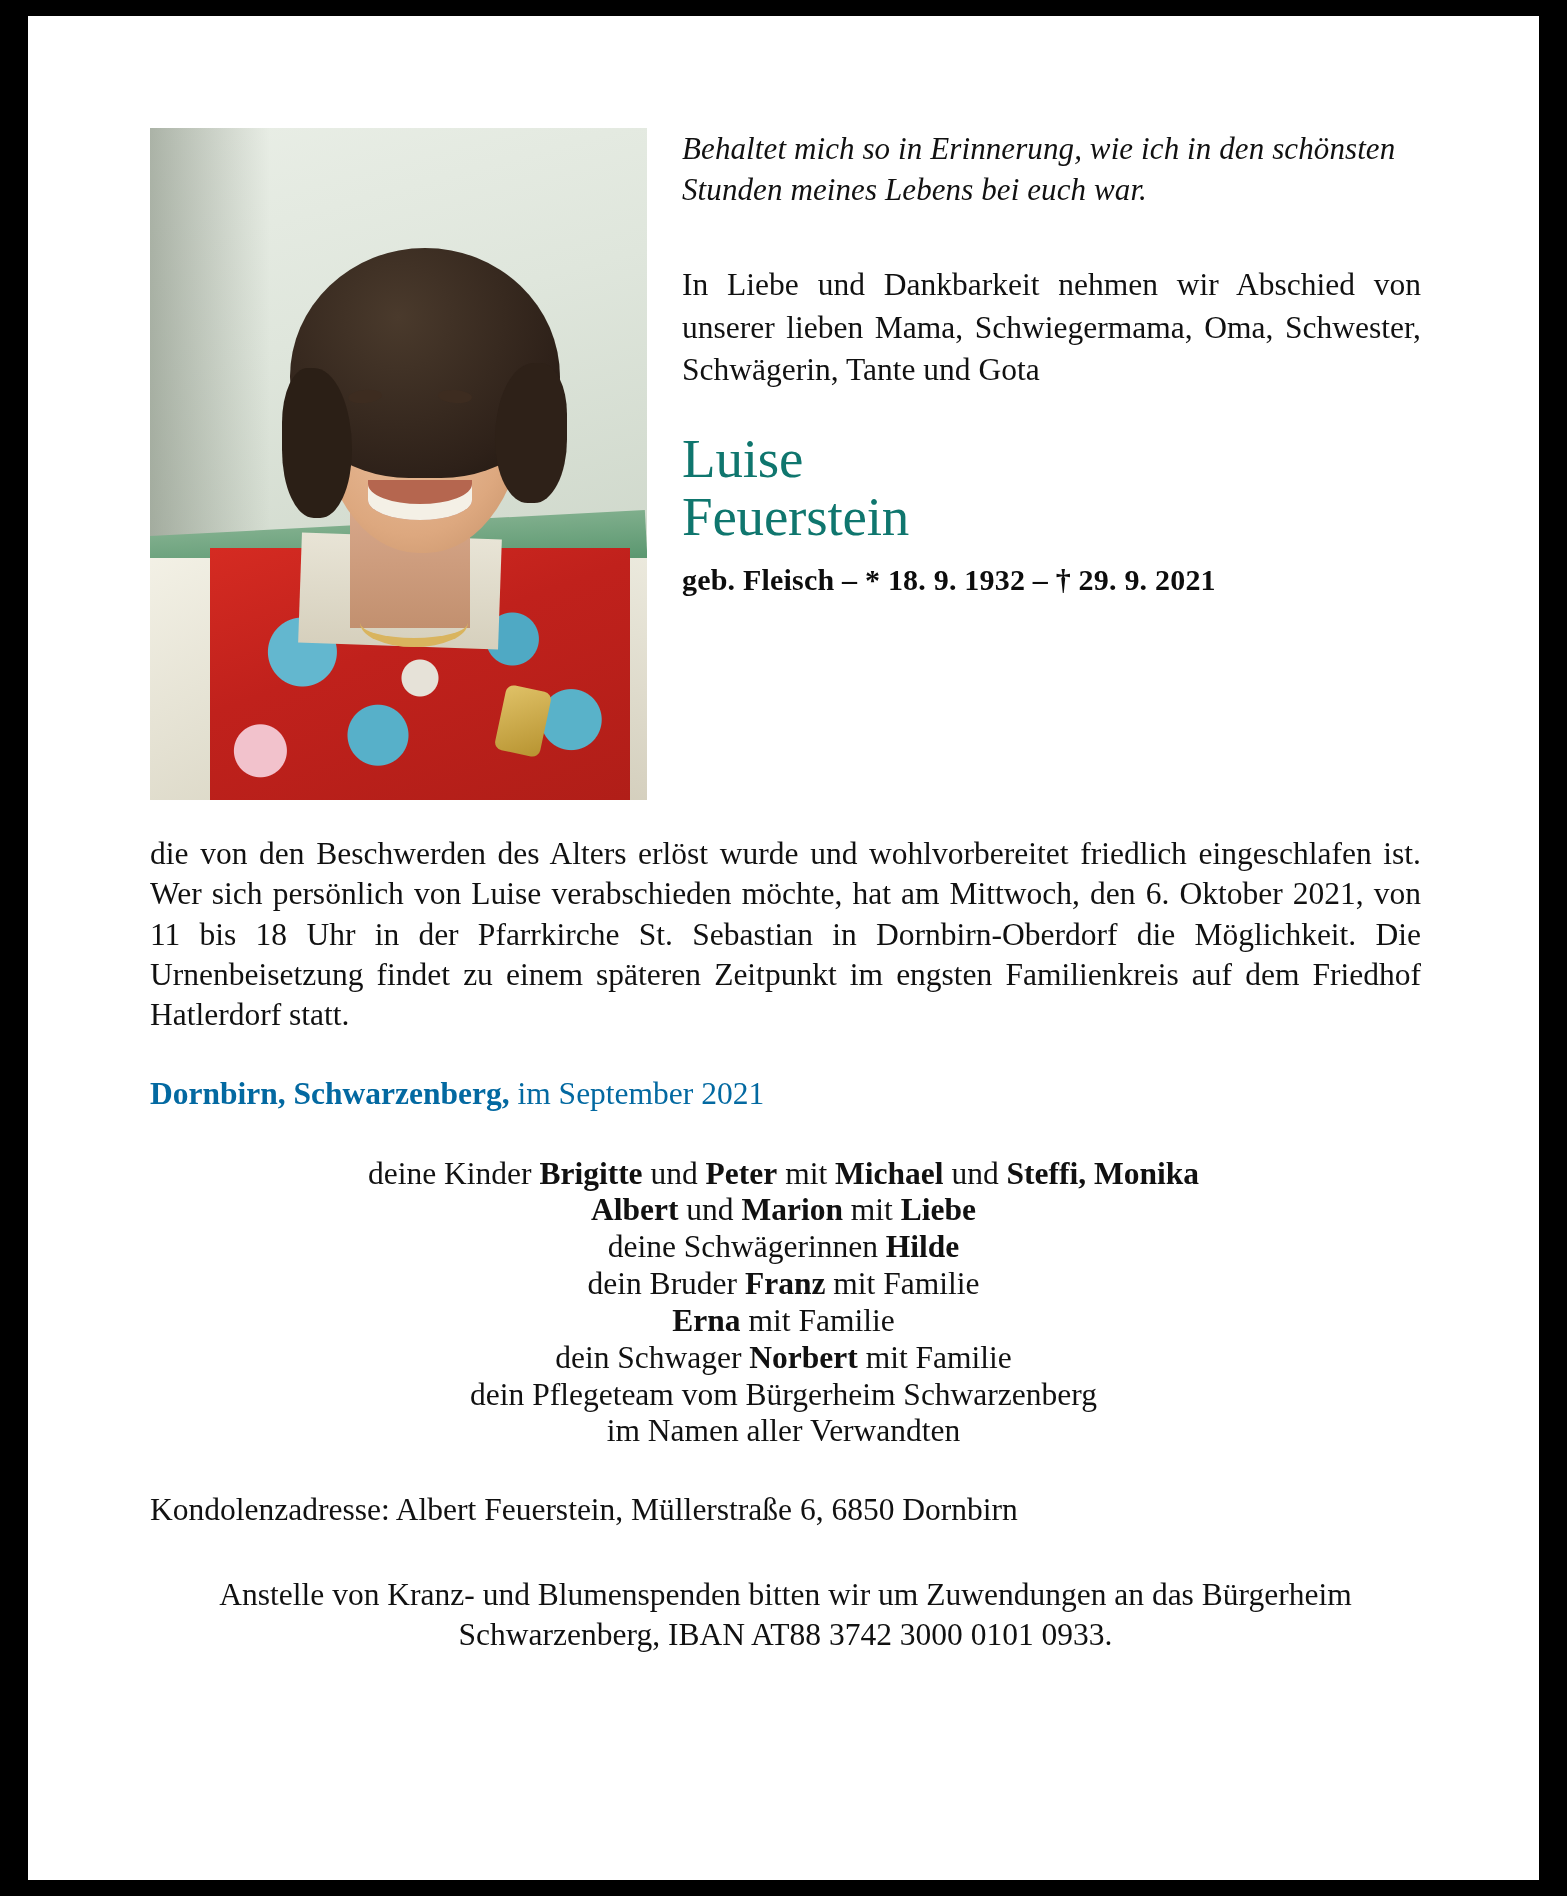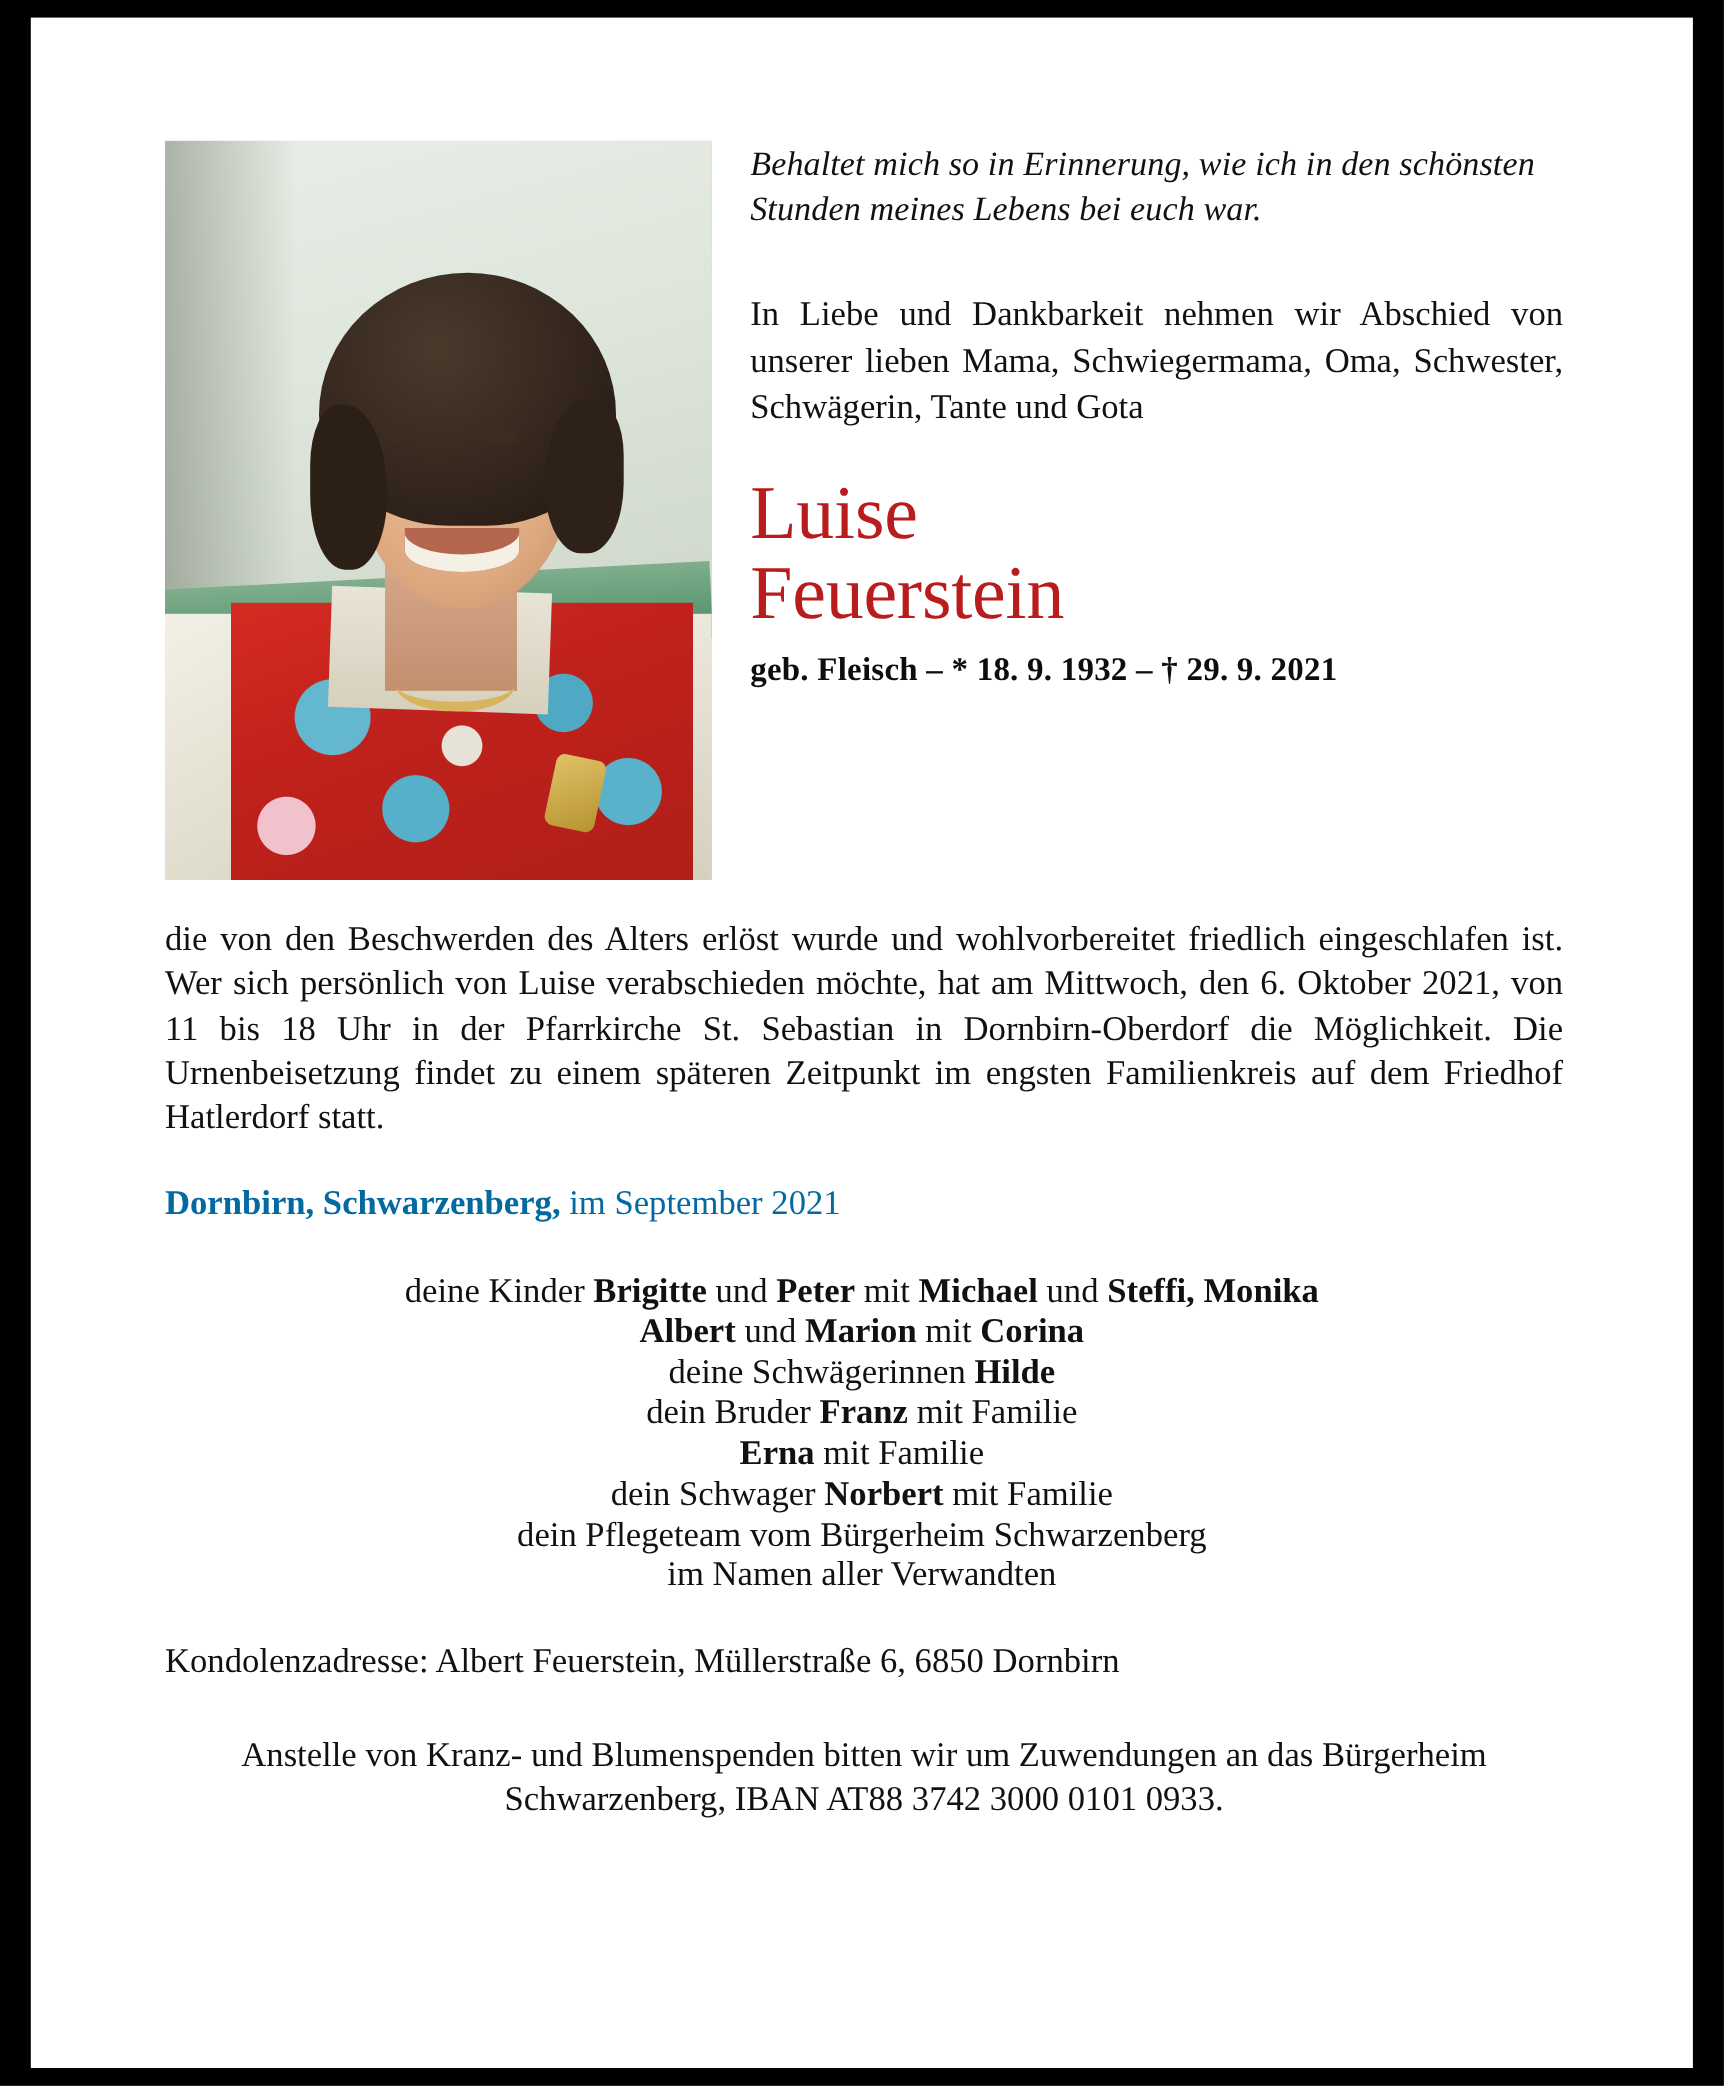--- a/index.html
+++ b/index.html
@@ -152,23 +152,23 @@
   }
   .intro {
     margin-top: 54px;
     font-size: 31.5px;
     line-height: 1.35;
     text-align: justify;
     color: #111;
   }
   .name {
     margin-top: 38px;
-    font-size: 69px;
+    font-size: 55px;
     line-height: 1.06;
-    color: #b91c1c;
+    color: #0f766e;
     white-space: pre-line;
     letter-spacing: -0.2px;
   }
   .name-sub {
     margin-top: 16px;
     font-weight: bold;
     font-size: 30px;
     color: #0d0d0d;
     letter-spacing: .2px;
   }
@@ -262,21 +262,21 @@
 
     <div class="body-text">die von den Beschwerden des Alters erlöst wurde und wohlvorbereitet friedlich eingeschlafen ist. Wer sich persönlich von Luise verabschieden möchte, hat am Mittwoch, den 6. Oktober 2021, von 11 bis 18 Uhr in der Pfarrkirche St. Sebastian in Dornbirn-Oberdorf die Möglichkeit. Die Urnenbeisetzung findet zu einem späteren Zeitpunkt im engsten Familienkreis auf dem Friedhof Hatlerdorf statt.</div>
 
     <div class="place-line">
       <b>Dornbirn, Schwarzenberg,</b><span> im September 2021</span>
     </div>
 
     <div class="memory">
       <div class="fam-block">
           <div class="fam-row">deine Kinder <b>Brigitte</b> und <b>Peter</b> mit <b>Michael</b> und <b>Steffi, Monika</b></div>
-          <div class="fam-row"><b>Albert</b> und <b>Marion</b> mit <b>Corina</b></div>
+          <div class="fam-row"><b>Albert</b> und <b>Marion</b> mit <b>Liebe</b></div>
           <div class="fam-row">deine Schwägerinnen <b>Hilde</b></div>
           <div class="fam-row">dein Bruder <b>Franz</b> mit Familie</div>
           <div class="fam-row"><b>Erna</b> mit Familie</div>
           <div class="fam-row">dein Schwager <b>Norbert</b> mit Familie</div>
           <div class="fam-row">dein Pflegeteam vom Bürgerheim Schwarzenberg</div>
           <div class="fam-row">im Namen aller Verwandten</div>
         </div>
     </div>
 
     <div class="tail">Kondolenzadresse: Albert Feuerstein, Müllerstraße 6, 6850 Dornbirn</div>

